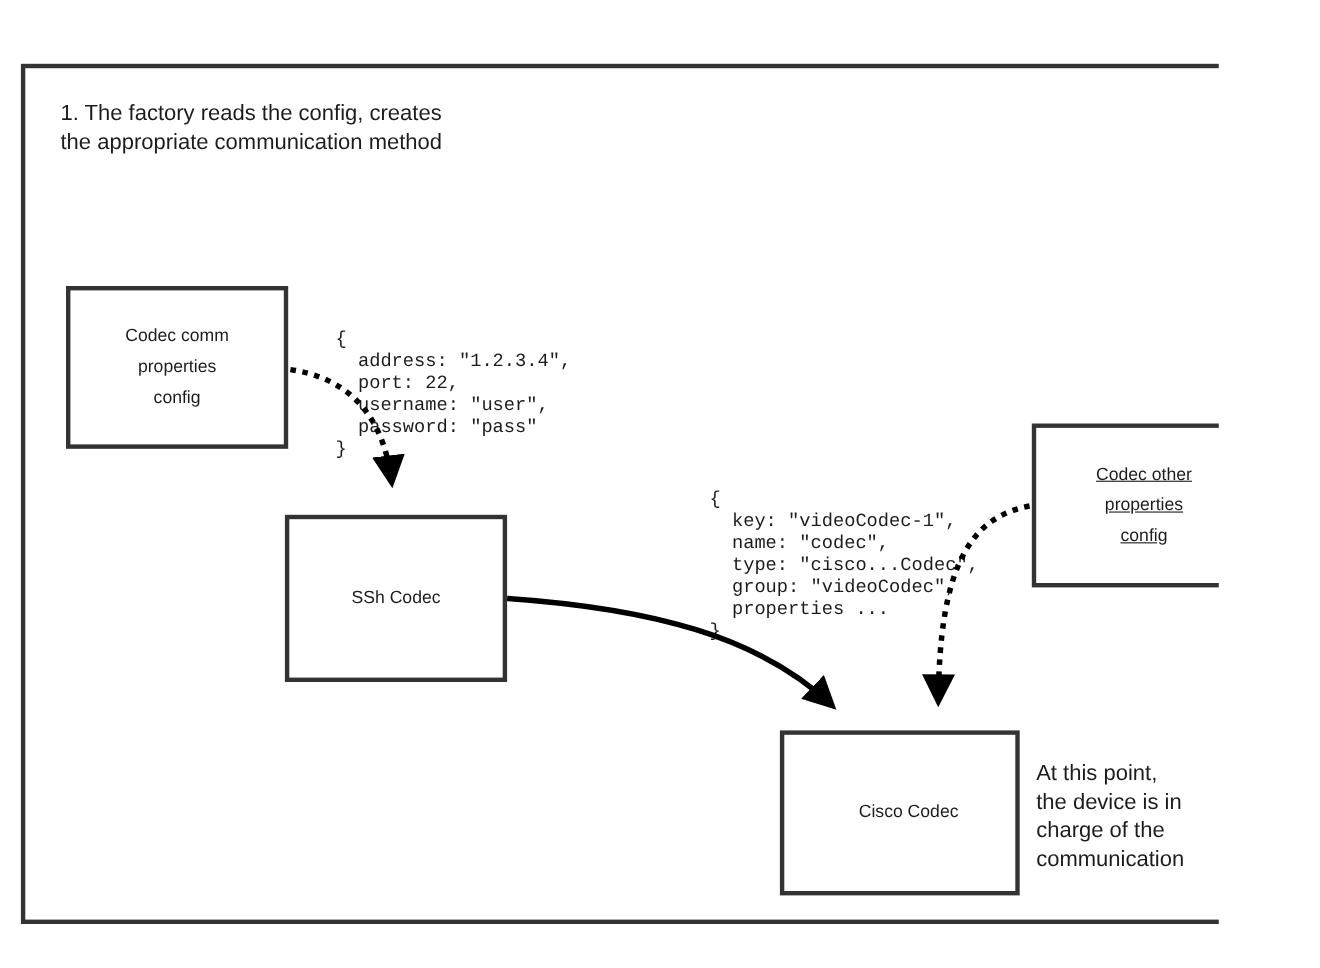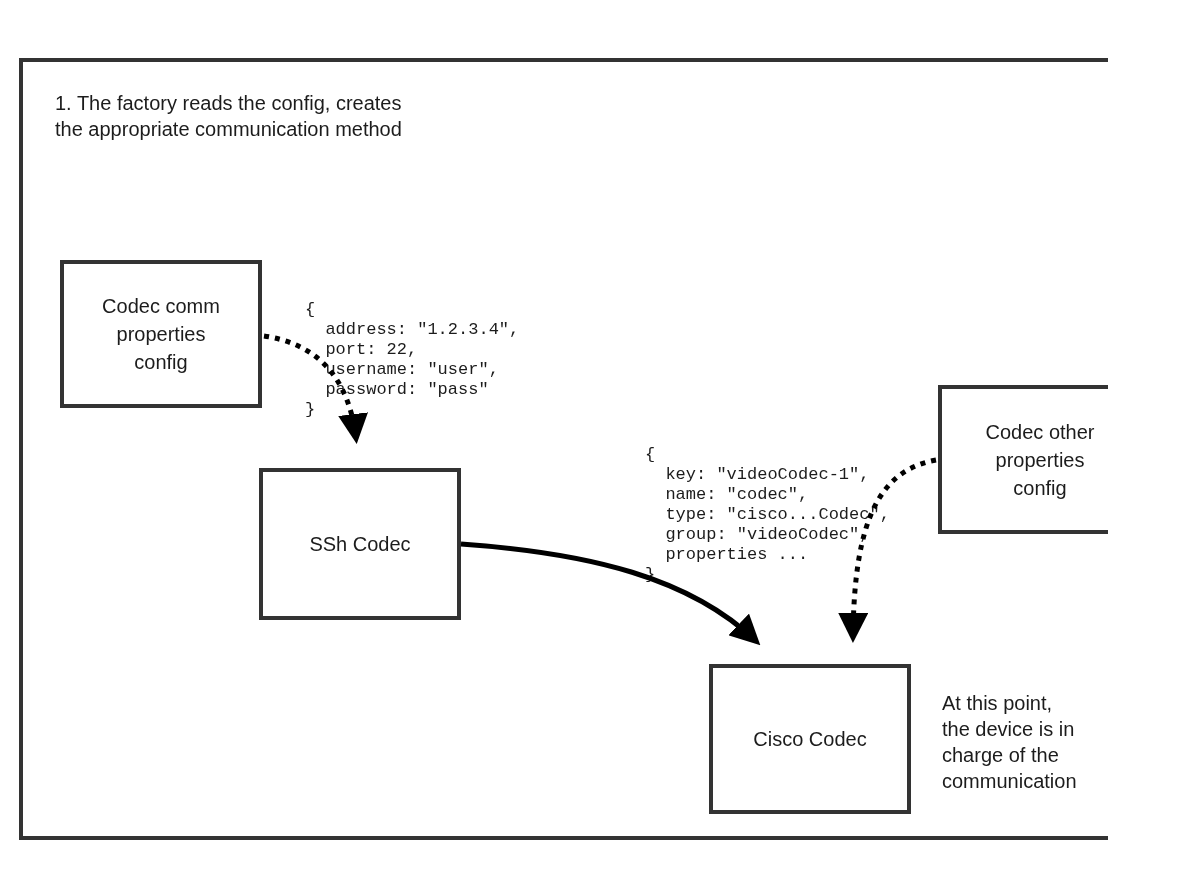--- a/index.html
+++ b/index.html
@@ -36,28 +36,28 @@
   #note-endpoint { left: 942px; top: 690px; }
   .dbox {
     position: absolute;
     border: 4px solid #333333;
     background: #ffffff;
     display: flex;
     align-items: center;
     justify-content: center;
     text-align: center;
     color: #1c1c1c;
-    font-size: 20px;
+    font-size: 16px;
     line-height: 28px;
     white-space: pre-line;
   }
   #box-codec-comm-config  { left: 60px;  top: 260px; width: 194px; height: 140px; }
   #box-ssh-client         { left: 259px; top: 468px; width: 194px; height: 144px; }
-  #box-codec-other-config { left: 938px; top: 385px; width: 196px; height: 141px; }
-  #box-cisco-codec        { left: 709px; top: 664px; width: 194px; height: 142px; }
+  #box-codec-other-config { left: 938px; top: 385px; width: 196px; height: 141px; text-decoration: underline; }
+  #box-cisco-codec        { left: 709px; top: 664px; width: 194px; height: 142px; padding-left: 16px; }
   .code {
     position: absolute;
     color: #1c1c1c;
     font-family: "Liberation Mono", "DejaVu Sans Mono", monospace;
     font-size: 17px;
     line-height: 20px;
     white-space: pre;
     margin: 0;
   }
   #code-comm-properties   { left: 305px; top: 300px; }

